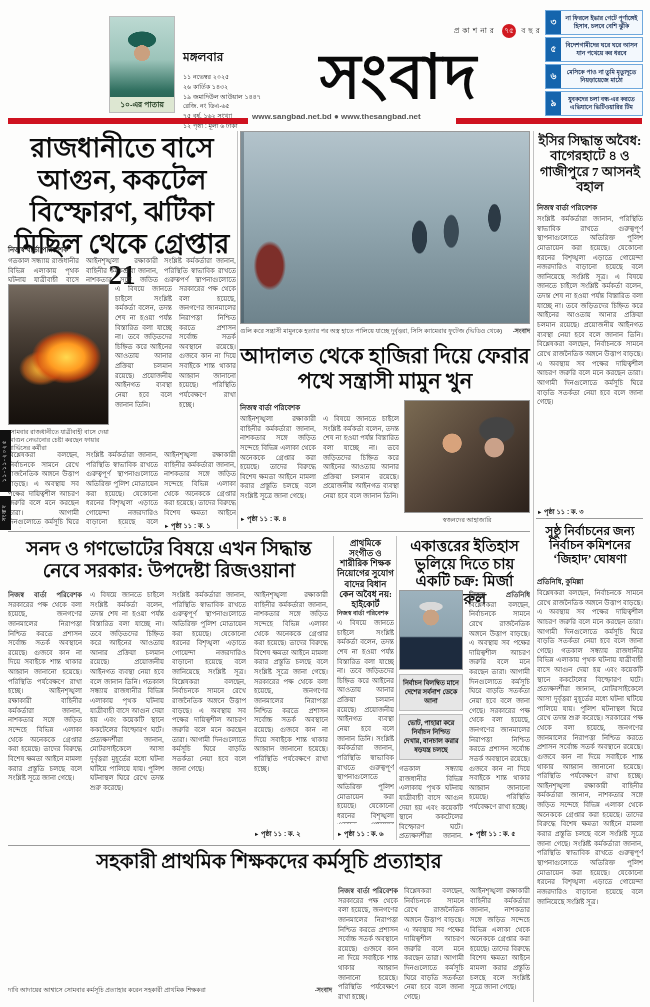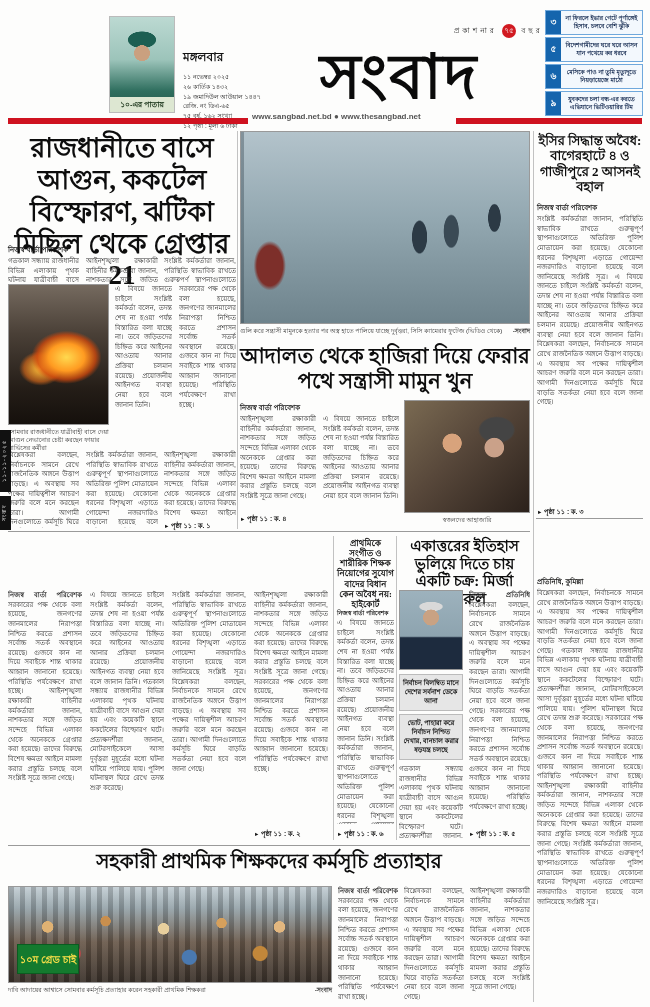--- a/index.html
+++ b/index.html
@@ -178,34 +178,36 @@
   <div class="headline abs" style="left:240px; top:344px; width:290px; font-size:21px;">আদালত থেকে হাজিরা দিয়ে ফেরার পথে সন্ত্রাসী মামুন খুন</div>
   <div class="byline abs" style="left:240px; top:402px;">নিজস্ব বার্তা পরিবেশক</div>
 
   <div class="bodycol abs" style="left:240px; top:414px; width:76px; height:96px;">আইনশৃঙ্খলা রক্ষাকারী বাহিনীর কর্মকর্তারা জানান, নাশকতার সঙ্গে জড়িত সন্দেহে বিভিন্ন এলাকা থেকে অনেককে গ্রেপ্তার করা হয়েছে। তাদের বিরুদ্ধে বিশেষ ক্ষমতা আইনে মামলা করার প্রস্তুতি চলছে বলে সংশ্লিষ্ট সূত্রে জানা গেছে।</div>
   <div class="cont abs" style="left:240px; top:511px;">পৃষ্ঠা ১১ : ক. ৪</div>
   <div class="bodycol abs" style="left:323px; top:414px; width:76px; height:108px;">এ বিষয়ে জানতে চাইলে সংশ্লিষ্ট কর্মকর্তা বলেন, তদন্ত শেষ না হওয়া পর্যন্ত বিস্তারিত বলা যাচ্ছে না। তবে জড়িতদের চিহ্নিত করে আইনের আওতায় আনার প্রক্রিয়া চলমান রয়েছে। প্রয়োজনীয় আইনগত ব্যবস্থা নেয়া হবে বলে জানান তিনি।</div>
 
   <div class="photo photo-cry" style="left:404px; top:400px; width:126px; height:113px;"></div>
   <div class="caption abs" style="left:404px; top:516px; width:126px; text-align:center;">স্বজনদের আহাজারি</div>
 
-  <div class="headline abs" style="left:537px; top:133px; width:106px; font-size:13px;">ইসির সিদ্ধান্ত অবৈধ: বাগেরহাটে ৪ ও গাজীপুরে 2 আসনই বহাল</div>
+  <div class="headline abs" style="left:537px; top:133px; width:106px; font-size:13px;">ইসির সিদ্ধান্ত অবৈধ: বাগেরহাটে ৪ ও গাজীপুরে 7 আসনই বহাল</div>
   <div class="byline abs" style="left:537px; top:202px;">নিজস্ব বার্তা পরিবেশক</div>
   <div class="bodycol abs" style="left:537px; top:214px; width:106px; height:288px;"><span>সংশ্লিষ্ট কর্মকর্তারা জানান, পরিস্থিতি স্বাভাবিক রাখতে গুরুত্বপূর্ণ স্থাপনাগুলোতে অতিরিক্ত পুলিশ মোতায়েন করা হয়েছে। যেকোনো ধরনের বিশৃঙ্খলা এড়াতে গোয়েন্দা নজরদারিও বাড়ানো হয়েছে বলে জানিয়েছে সংশ্লিষ্ট সূত্র।</span> <span>এ বিষয়ে জানতে চাইলে সংশ্লিষ্ট কর্মকর্তা বলেন, তদন্ত শেষ না হওয়া পর্যন্ত বিস্তারিত বলা যাচ্ছে না। তবে জড়িতদের চিহ্নিত করে আইনের আওতায় আনার প্রক্রিয়া চলমান রয়েছে। প্রয়োজনীয় আইনগত ব্যবস্থা নেয়া হবে বলে জানান তিনি।</span> <span>বিশ্লেষকরা বলছেন, নির্বাচনকে সামনে রেখে রাজনৈতিক অঙ্গনে উত্তাপ বাড়ছে। এ অবস্থায় সব পক্ষের দায়িত্বশীল আচরণ জরুরি বলে মনে করছেন তারা। আগামী দিনগুলোতে কর্মসূচি ঘিরে বাড়তি সতর্কতা নেয়া হবে বলে জানা গেছে।</span></div>
   <div class="cont abs" style="left:537px; top:504px;">পৃষ্ঠা ১১ : ক. ৩</div>
 
   <div class="hrule" style="left:536px; top:518px; width:107px;"></div>
 
+  <div class="headline abs" style="left:537px; top:524px; width:106px; font-size:12px;">সুষ্ঠু নির্বাচনের জন্য নির্বাচন কমিশনের ‘জিহাদ’ ঘোষণা</div>
   <div class="byline abs" style="left:537px; top:576px;">প্রতিনিধি, কুমিল্লা</div>
   <div class="bodycol abs" style="left:537px; top:588px; width:106px; height:414px;"><span>বিশ্লেষকরা বলছেন, নির্বাচনকে সামনে রেখে রাজনৈতিক অঙ্গনে উত্তাপ বাড়ছে। এ অবস্থায় সব পক্ষের দায়িত্বশীল আচরণ জরুরি বলে মনে করছেন তারা। আগামী দিনগুলোতে কর্মসূচি ঘিরে বাড়তি সতর্কতা নেয়া হবে বলে জানা গেছে।</span> <span>গতকাল সন্ধ্যায় রাজধানীর বিভিন্ন এলাকায় পৃথক ঘটনায় যাত্রীবাহী বাসে আগুন দেয়া হয় এবং কয়েকটি স্থানে ককটেলের বিস্ফোরণ ঘটে। প্রত্যক্ষদর্শীরা জানান, মোটরসাইকেলে আসা দুর্বৃত্তরা মুহূর্তের মধ্যে ঘটনা ঘটিয়ে পালিয়ে যায়। পুলিশ ঘটনাস্থল ঘিরে রেখে তদন্ত শুরু করেছে।</span> <span>সরকারের পক্ষ থেকে বলা হয়েছে, জনগণের জানমালের নিরাপত্তা নিশ্চিত করতে প্রশাসন সর্বোচ্চ সতর্ক অবস্থানে রয়েছে। গুজবে কান না দিয়ে সবাইকে শান্ত থাকার আহ্বান জানানো হয়েছে। পরিস্থিতি পর্যবেক্ষণে রাখা হচ্ছে।</span> <span>আইনশৃঙ্খলা রক্ষাকারী বাহিনীর কর্মকর্তারা জানান, নাশকতার সঙ্গে জড়িত সন্দেহে বিভিন্ন এলাকা থেকে অনেককে গ্রেপ্তার করা হয়েছে। তাদের বিরুদ্ধে বিশেষ ক্ষমতা আইনে মামলা করার প্রস্তুতি চলছে বলে সংশ্লিষ্ট সূত্রে জানা গেছে।</span> <span>সংশ্লিষ্ট কর্মকর্তারা জানান, পরিস্থিতি স্বাভাবিক রাখতে গুরুত্বপূর্ণ স্থাপনাগুলোতে অতিরিক্ত পুলিশ মোতায়েন করা হয়েছে। যেকোনো ধরনের বিশৃঙ্খলা এড়াতে গোয়েন্দা নজরদারিও বাড়ানো হয়েছে বলে জানিয়েছে সংশ্লিষ্ট সূত্র।</span></div>
 
   <div class="vrule" style="left:237px; top:131px; height:398px;"></div>
   <div class="vrule" style="left:533px; top:131px; height:871px;"></div>
   <div class="hrule" style="left:8px; top:531px; width:522px;"></div>
 
+  <div class="headline abs" style="left:8px; top:538px; width:322px; font-size:19px;">সনদ ও গণভোটের বিষয়ে এখন সিদ্ধান্ত নেবে সরকার: উপদেষ্টা রিজওয়ানা</div>
   <div class="bodycol abs" style="left:8px; top:590px; width:74px; height:248px;"><b>নিজস্ব বার্তা পরিবেশক</b> <span>সরকারের পক্ষ থেকে বলা হয়েছে, জনগণের জানমালের নিরাপত্তা নিশ্চিত করতে প্রশাসন সর্বোচ্চ সতর্ক অবস্থানে রয়েছে। গুজবে কান না দিয়ে সবাইকে শান্ত থাকার আহ্বান জানানো হয়েছে। পরিস্থিতি পর্যবেক্ষণে রাখা হচ্ছে।</span> <span>আইনশৃঙ্খলা রক্ষাকারী বাহিনীর কর্মকর্তারা জানান, নাশকতার সঙ্গে জড়িত সন্দেহে বিভিন্ন এলাকা থেকে অনেককে গ্রেপ্তার করা হয়েছে। তাদের বিরুদ্ধে বিশেষ ক্ষমতা আইনে মামলা করার প্রস্তুতি চলছে বলে সংশ্লিষ্ট সূত্রে জানা গেছে।</span></div>
   <div class="bodycol abs" style="left:90px; top:590px; width:74px; height:248px;"><span>এ বিষয়ে জানতে চাইলে সংশ্লিষ্ট কর্মকর্তা বলেন, তদন্ত শেষ না হওয়া পর্যন্ত বিস্তারিত বলা যাচ্ছে না। তবে জড়িতদের চিহ্নিত করে আইনের আওতায় আনার প্রক্রিয়া চলমান রয়েছে। প্রয়োজনীয় আইনগত ব্যবস্থা নেয়া হবে বলে জানান তিনি।</span> <span>গতকাল সন্ধ্যায় রাজধানীর বিভিন্ন এলাকায় পৃথক ঘটনায় যাত্রীবাহী বাসে আগুন দেয়া হয় এবং কয়েকটি স্থানে ককটেলের বিস্ফোরণ ঘটে। প্রত্যক্ষদর্শীরা জানান, মোটরসাইকেলে আসা দুর্বৃত্তরা মুহূর্তের মধ্যে ঘটনা ঘটিয়ে পালিয়ে যায়। পুলিশ ঘটনাস্থল ঘিরে রেখে তদন্ত শুরু করেছে।</span></div>
   <div class="bodycol abs" style="left:172px; top:590px; width:74px; height:248px;"><span>সংশ্লিষ্ট কর্মকর্তারা জানান, পরিস্থিতি স্বাভাবিক রাখতে গুরুত্বপূর্ণ স্থাপনাগুলোতে অতিরিক্ত পুলিশ মোতায়েন করা হয়েছে। যেকোনো ধরনের বিশৃঙ্খলা এড়াতে গোয়েন্দা নজরদারিও বাড়ানো হয়েছে বলে জানিয়েছে সংশ্লিষ্ট সূত্র।</span> <span>বিশ্লেষকরা বলছেন, নির্বাচনকে সামনে রেখে রাজনৈতিক অঙ্গনে উত্তাপ বাড়ছে। এ অবস্থায় সব পক্ষের দায়িত্বশীল আচরণ জরুরি বলে মনে করছেন তারা। আগামী দিনগুলোতে কর্মসূচি ঘিরে বাড়তি সতর্কতা নেয়া হবে বলে জানা গেছে।</span></div>
   <div class="bodycol abs" style="left:254px; top:590px; width:74px; height:234px;"><span>আইনশৃঙ্খলা রক্ষাকারী বাহিনীর কর্মকর্তারা জানান, নাশকতার সঙ্গে জড়িত সন্দেহে বিভিন্ন এলাকা থেকে অনেককে গ্রেপ্তার করা হয়েছে। তাদের বিরুদ্ধে বিশেষ ক্ষমতা আইনে মামলা করার প্রস্তুতি চলছে বলে সংশ্লিষ্ট সূত্রে জানা গেছে।</span> <span>সরকারের পক্ষ থেকে বলা হয়েছে, জনগণের জানমালের নিরাপত্তা নিশ্চিত করতে প্রশাসন সর্বোচ্চ সতর্ক অবস্থানে রয়েছে। গুজবে কান না দিয়ে সবাইকে শান্ত থাকার আহ্বান জানানো হয়েছে। পরিস্থিতি পর্যবেক্ষণে রাখা হচ্ছে।</span></div>
   <div class="cont abs" style="left:254px; top:826px;">পৃষ্ঠা ১১ : ক. ২</div>
 
   <div class="vrule" style="left:333px; top:536px; height:304px;"></div>
 
   <div class="headline abs" style="left:337px; top:538px; width:57px; font-size:8.6px;">প্রাথমিকে সংগীত ও শারীরিক শিক্ষক নিয়োগের সুযোগ বাদের বিধান কেন অবৈধ নয়: হাইকোর্ট</div>
   <div class="byline abs" style="left:337px; top:608px; font-size:6px;">নিজস্ব বার্তা পরিবেশক</div>
@@ -218,23 +220,20 @@
   <div class="photo photo-fakhrul" style="left:399px; top:590px; width:64px; height:80px;"></div>
   <div class="quotebox abs" style="left:399px; top:674px; width:64px;">নির্বাচন বিলম্বিত মানে দেশের সর্বনাশ ডেকে আনা</div>
   <div class="quotebox abs" style="left:399px; top:714px; width:64px;">ভোট, পাহারা করে নির্বাচন নিশ্চিত দেখার, বানচাল করার ষড়যন্ত্র চলছে</div>
   <div class="bodycol abs" style="left:399px; top:764px; width:64px; height:74px;">গতকাল সন্ধ্যায় রাজধানীর বিভিন্ন এলাকায় পৃথক ঘটনায় যাত্রীবাহী বাসে আগুন দেয়া হয় এবং কয়েকটি স্থানে ককটেলের বিস্ফোরণ ঘটে। প্রত্যক্ষদর্শীরা জানান, মোটরসাইকেলে আসা দুর্বৃত্তরা মুহূর্তের মধ্যে ঘটনা ঘটিয়ে পালিয়ে যায়। পুলিশ ঘটনাস্থল ঘিরে রেখে তদন্ত শুরু করেছে।</div>
   <div class="bodycol abs" style="left:469px; top:590px; width:61px; height:234px;"><b>নিজস্ব প্রতিনিধি</b> <span>বিশ্লেষকরা বলছেন, নির্বাচনকে সামনে রেখে রাজনৈতিক অঙ্গনে উত্তাপ বাড়ছে। এ অবস্থায় সব পক্ষের দায়িত্বশীল আচরণ জরুরি বলে মনে করছেন তারা। আগামী দিনগুলোতে কর্মসূচি ঘিরে বাড়তি সতর্কতা নেয়া হবে বলে জানা গেছে।</span> <span>সরকারের পক্ষ থেকে বলা হয়েছে, জনগণের জানমালের নিরাপত্তা নিশ্চিত করতে প্রশাসন সর্বোচ্চ সতর্ক অবস্থানে রয়েছে। গুজবে কান না দিয়ে সবাইকে শান্ত থাকার আহ্বান জানানো হয়েছে। পরিস্থিতি পর্যবেক্ষণে রাখা হচ্ছে।</span></div>
   <div class="cont abs" style="left:469px; top:826px;">পৃষ্ঠা ১১ : ক. ৫</div>
 
   <div class="hrule" style="left:8px; top:845px; width:522px;"></div>
   <div class="headline abs" style="left:8px; top:850px; width:522px; font-size:20px;">সহকারী প্রাথমিক শিক্ষকদের কর্মসূচি প্রত্যাহার</div>
 
-  <div class="photo photo-crowd" style="left:8px; top:886px; width:324px; height:97px;">
-    <div class="placard">১০ম গ্রেড চাই</div>
-  </div>
   <div class="caption abs" style="left:8px; top:986px; width:324px;">
     <span class="credit">-সংবাদ</span>
     <span>দাবি আদায়ের আশ্বাসে সোমবার কর্মসূচি প্রত্যাহার করেন সহকারী প্রাথমিক শিক্ষকরা</span>
   </div>
 
   <div class="bodycol abs" style="left:338px; top:886px; width:60px; height:116px;"><b>নিজস্ব বার্তা পরিবেশক</b> <span>সরকারের পক্ষ থেকে বলা হয়েছে, জনগণের জানমালের নিরাপত্তা নিশ্চিত করতে প্রশাসন সর্বোচ্চ সতর্ক অবস্থানে রয়েছে। গুজবে কান না দিয়ে সবাইকে শান্ত থাকার আহ্বান জানানো হয়েছে। পরিস্থিতি পর্যবেক্ষণে রাখা হচ্ছে।</span></div>
   <div class="bodycol abs" style="left:404px; top:886px; width:60px; height:116px;">বিশ্লেষকরা বলছেন, নির্বাচনকে সামনে রেখে রাজনৈতিক অঙ্গনে উত্তাপ বাড়ছে। এ অবস্থায় সব পক্ষের দায়িত্বশীল আচরণ জরুরি বলে মনে করছেন তারা। আগামী দিনগুলোতে কর্মসূচি ঘিরে বাড়তি সতর্কতা নেয়া হবে বলে জানা গেছে।</div>
   <div class="bodycol abs" style="left:470px; top:886px; width:60px; height:116px;">আইনশৃঙ্খলা রক্ষাকারী বাহিনীর কর্মকর্তারা জানান, নাশকতার সঙ্গে জড়িত সন্দেহে বিভিন্ন এলাকা থেকে অনেককে গ্রেপ্তার করা হয়েছে। তাদের বিরুদ্ধে বিশেষ ক্ষমতা আইনে মামলা করার প্রস্তুতি চলছে বলে সংশ্লিষ্ট সূত্রে জানা গেছে।</div>
 
   <div class="strip">

